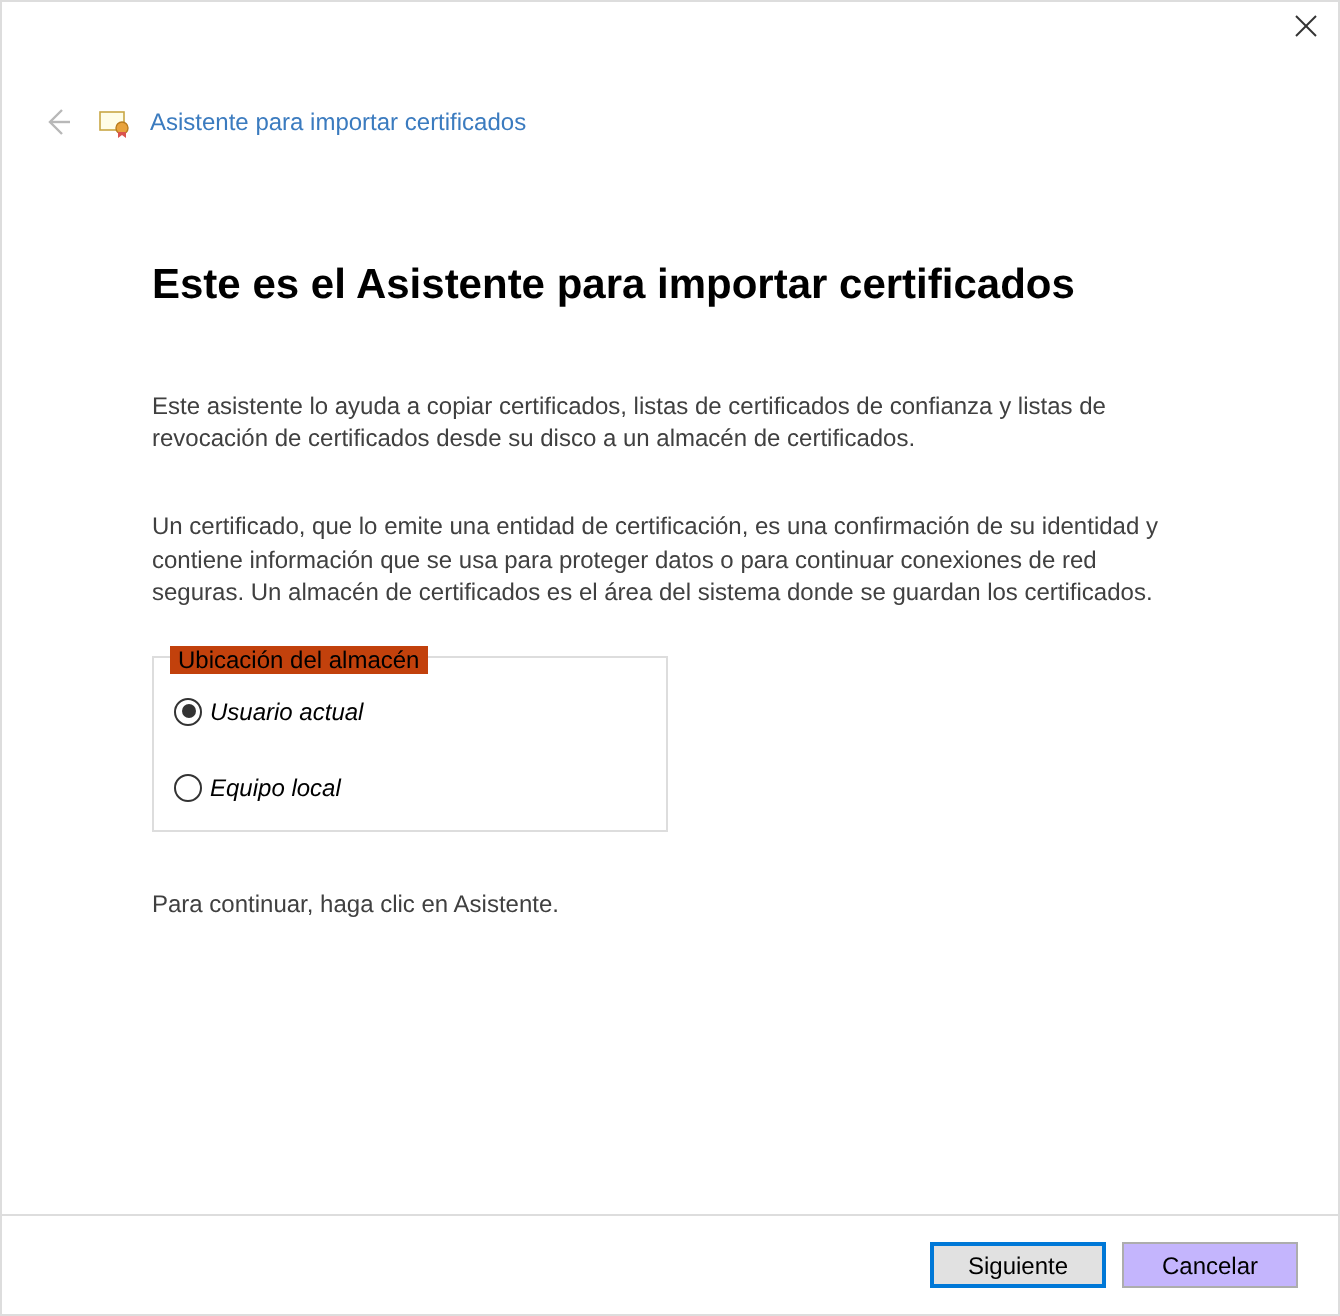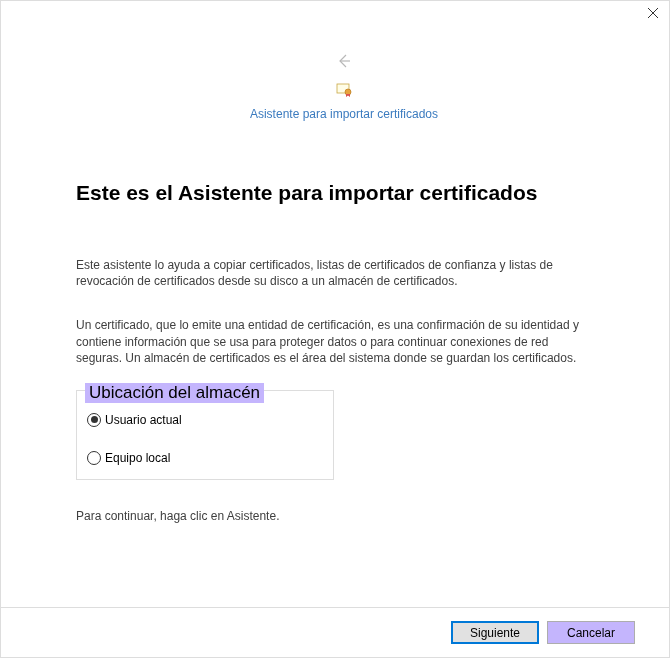--- a/index.html
+++ b/index.html
@@ -28,21 +28,20 @@
       cursor: pointer;
     }
     .close-x svg {
       display: block;
     }
     .header {
       display: flex;
       align-items: center;
       padding: 20px 0 0 18px;
       gap: 10px;
-      flex-direction: column;
     }
     .back-arrow {
       width: 20px;
       height: 20px;
       display: flex;
       align-items: center;
       justify-content: center;
       color: #b8b8b8;
     }
     .cert-icon {
@@ -53,52 +52,53 @@
       font-size: 12px;
       color: #3b7bbf;
     }
     .content {
       padding: 60px 75px 0 75px;
     }
     .page-heading {
       font-size: 21px;
       font-weight: bold;
       color: #000;
-      margin-bottom: 52px;
+      margin-bottom: 40px;
     }
     .body-text {
       font-size: 12px;
       color: #404040;
       line-height: 1.35;
       margin-bottom: 28px;
     }
     .fieldset {
       border: 1px solid #ddd;
       width: 258px;
       padding: 8px 10px 14px 10px;
       margin-top: -4px;
       margin-bottom: 28px;
       position: relative;
     }
     .fieldset-legend {
-      font-size: 17px;
-      background: #c4b5fd;
+      font-size: 12px;
+      background: #c2410c;
       padding: 0 4px;
       position: relative;
       top: -16px;
       left: -2px;
       display: inline-block;
     }
     .radio-row {
       display: flex;
       align-items: center;
       gap: 4px;
       font-size: 12px;
       margin-top: -6px;
       margin-bottom: 12px;
+      font-style: italic;
     }
     .radio-row:last-child {
       margin-bottom: 0;
       margin-top: 24px;
     }
     .radio {
       width: 14px;
       height: 14px;
       border: 1px solid #333;
       border-radius: 50%;
@@ -117,21 +117,21 @@
     .footer {
       position: absolute;
       bottom: 0;
       left: 0;
       right: 0;
       height: 50px;
       border-top: 1px solid #ddd;
       display: flex;
       align-items: center;
       justify-content: flex-end;
-      padding-right: 34px;
+      padding-right: 20px;
       gap: 8px;
     }
     .btn {
       min-width: 88px;
       height: 23px;
       font-size: 12px;
       background: #c4b5fd;
       border: 1px solid #adadad;
       cursor: pointer;
       padding: 0 14px;

